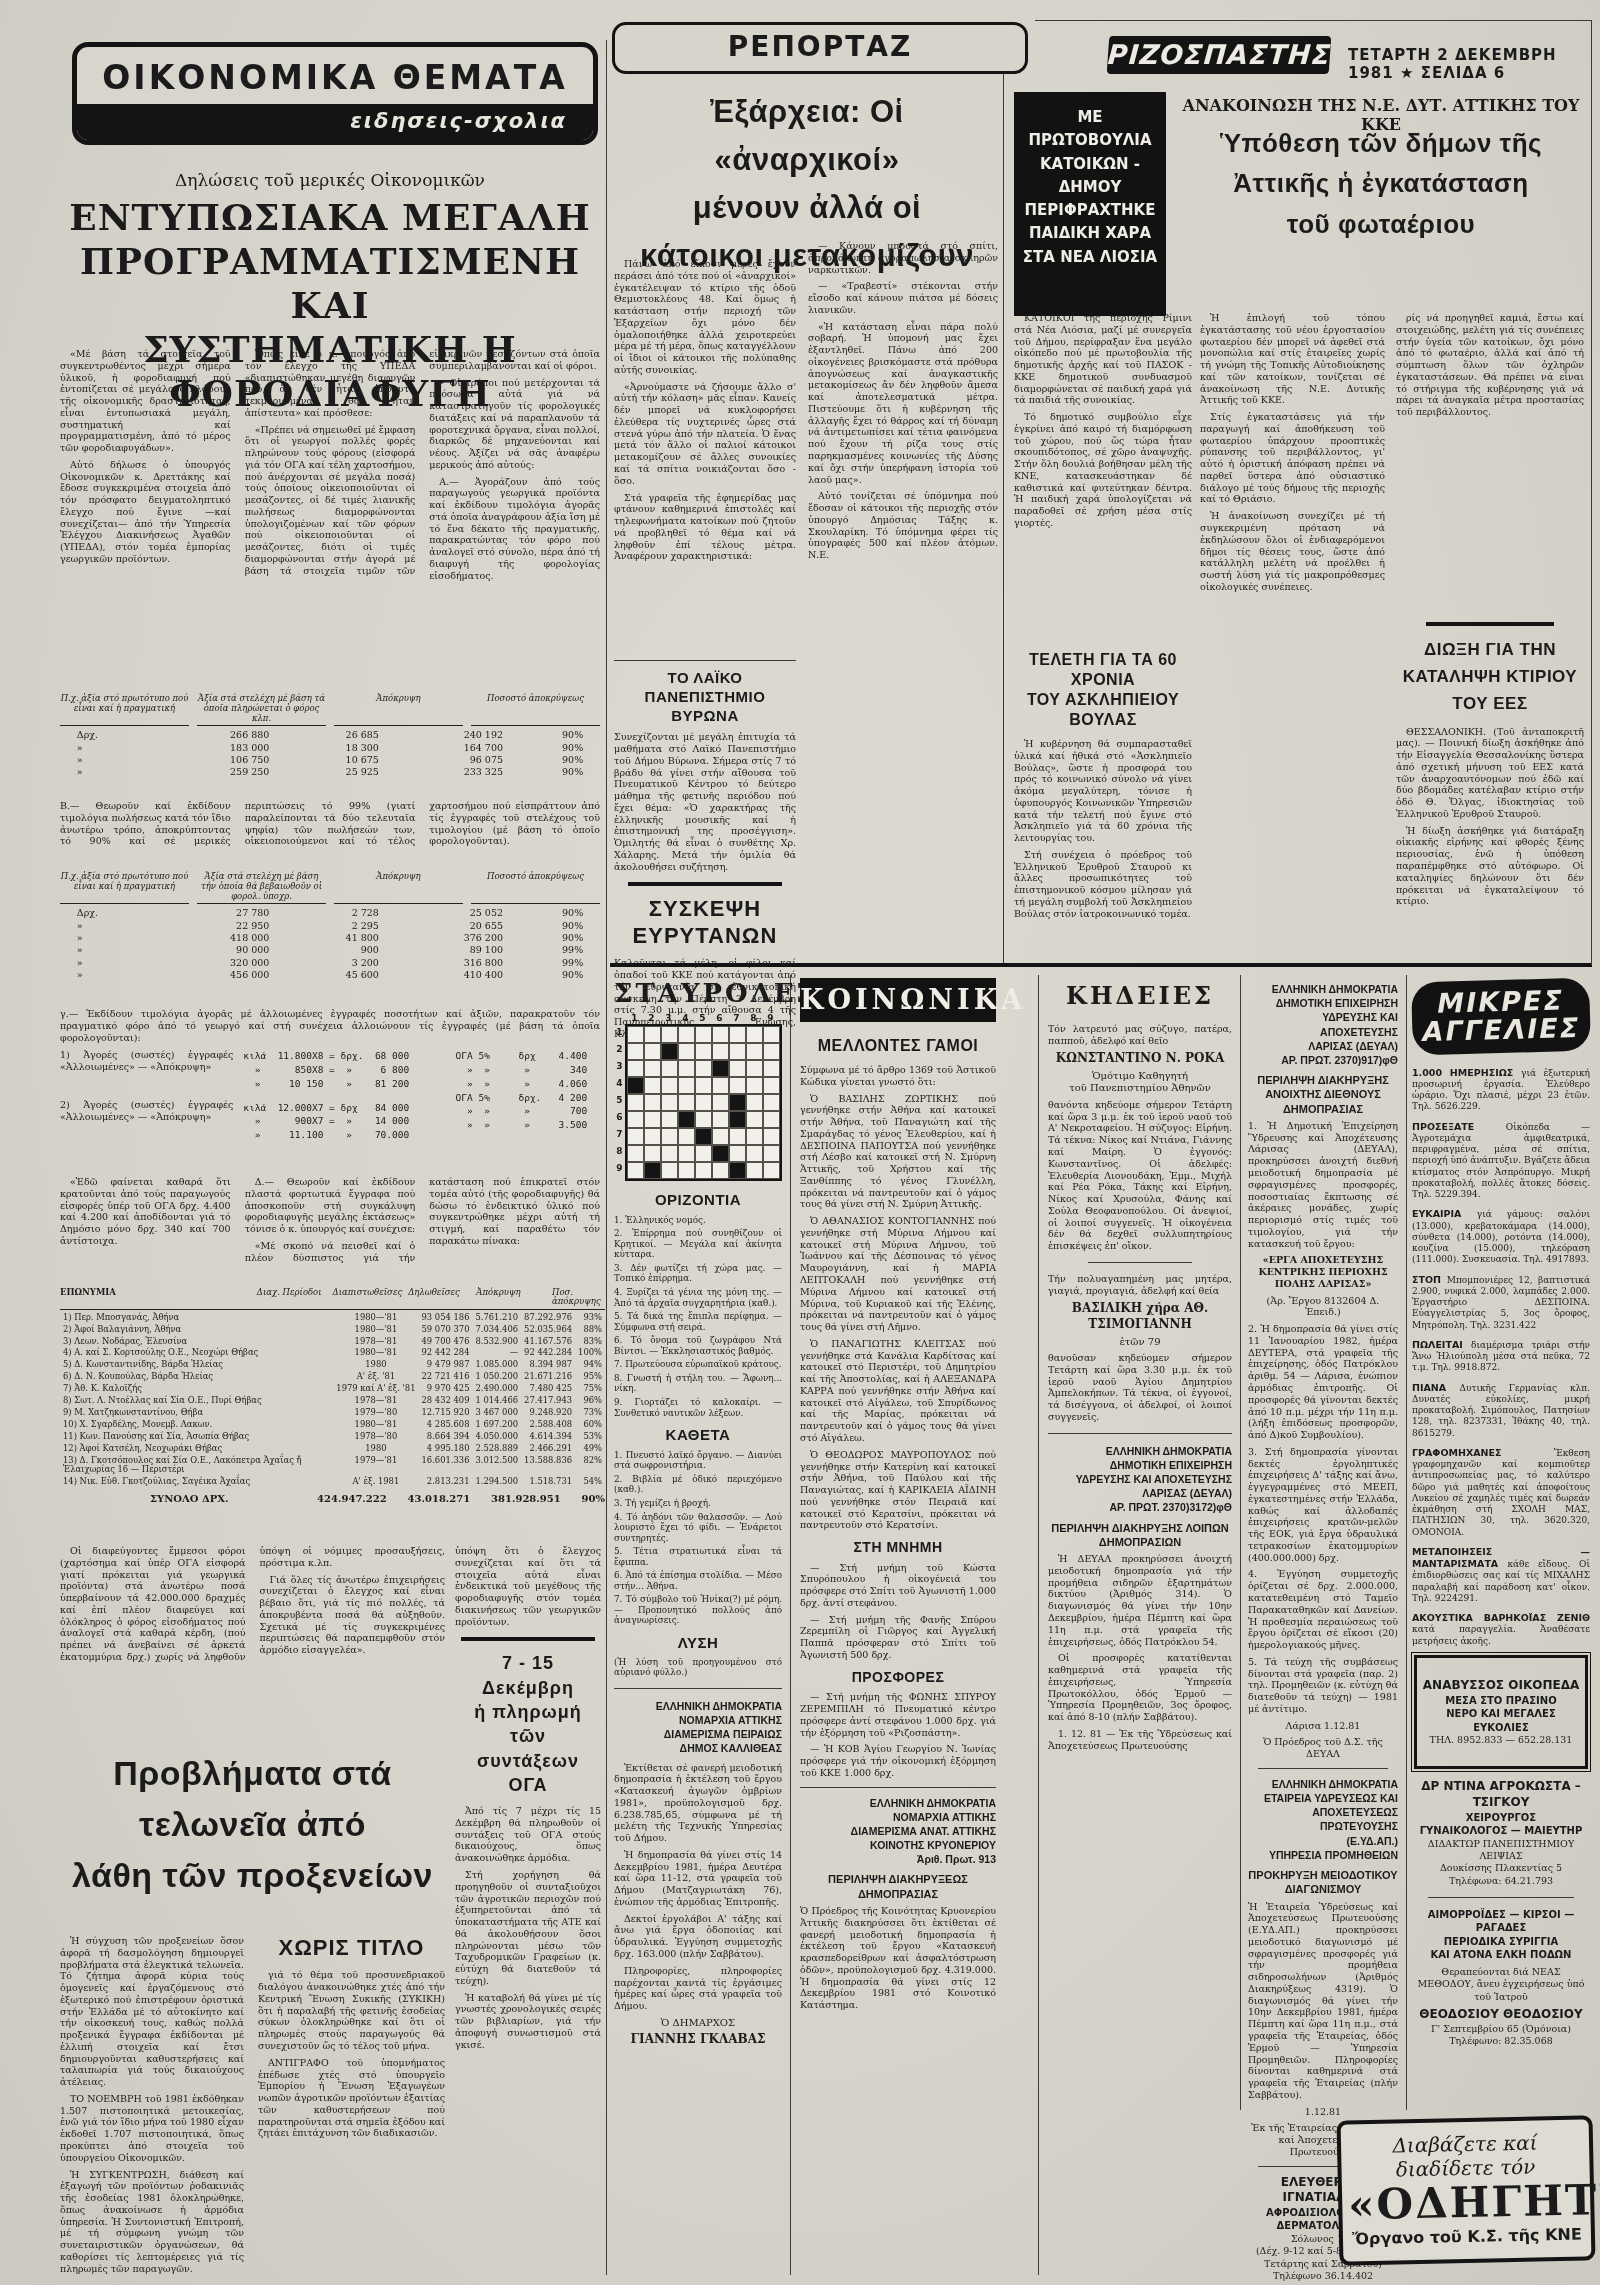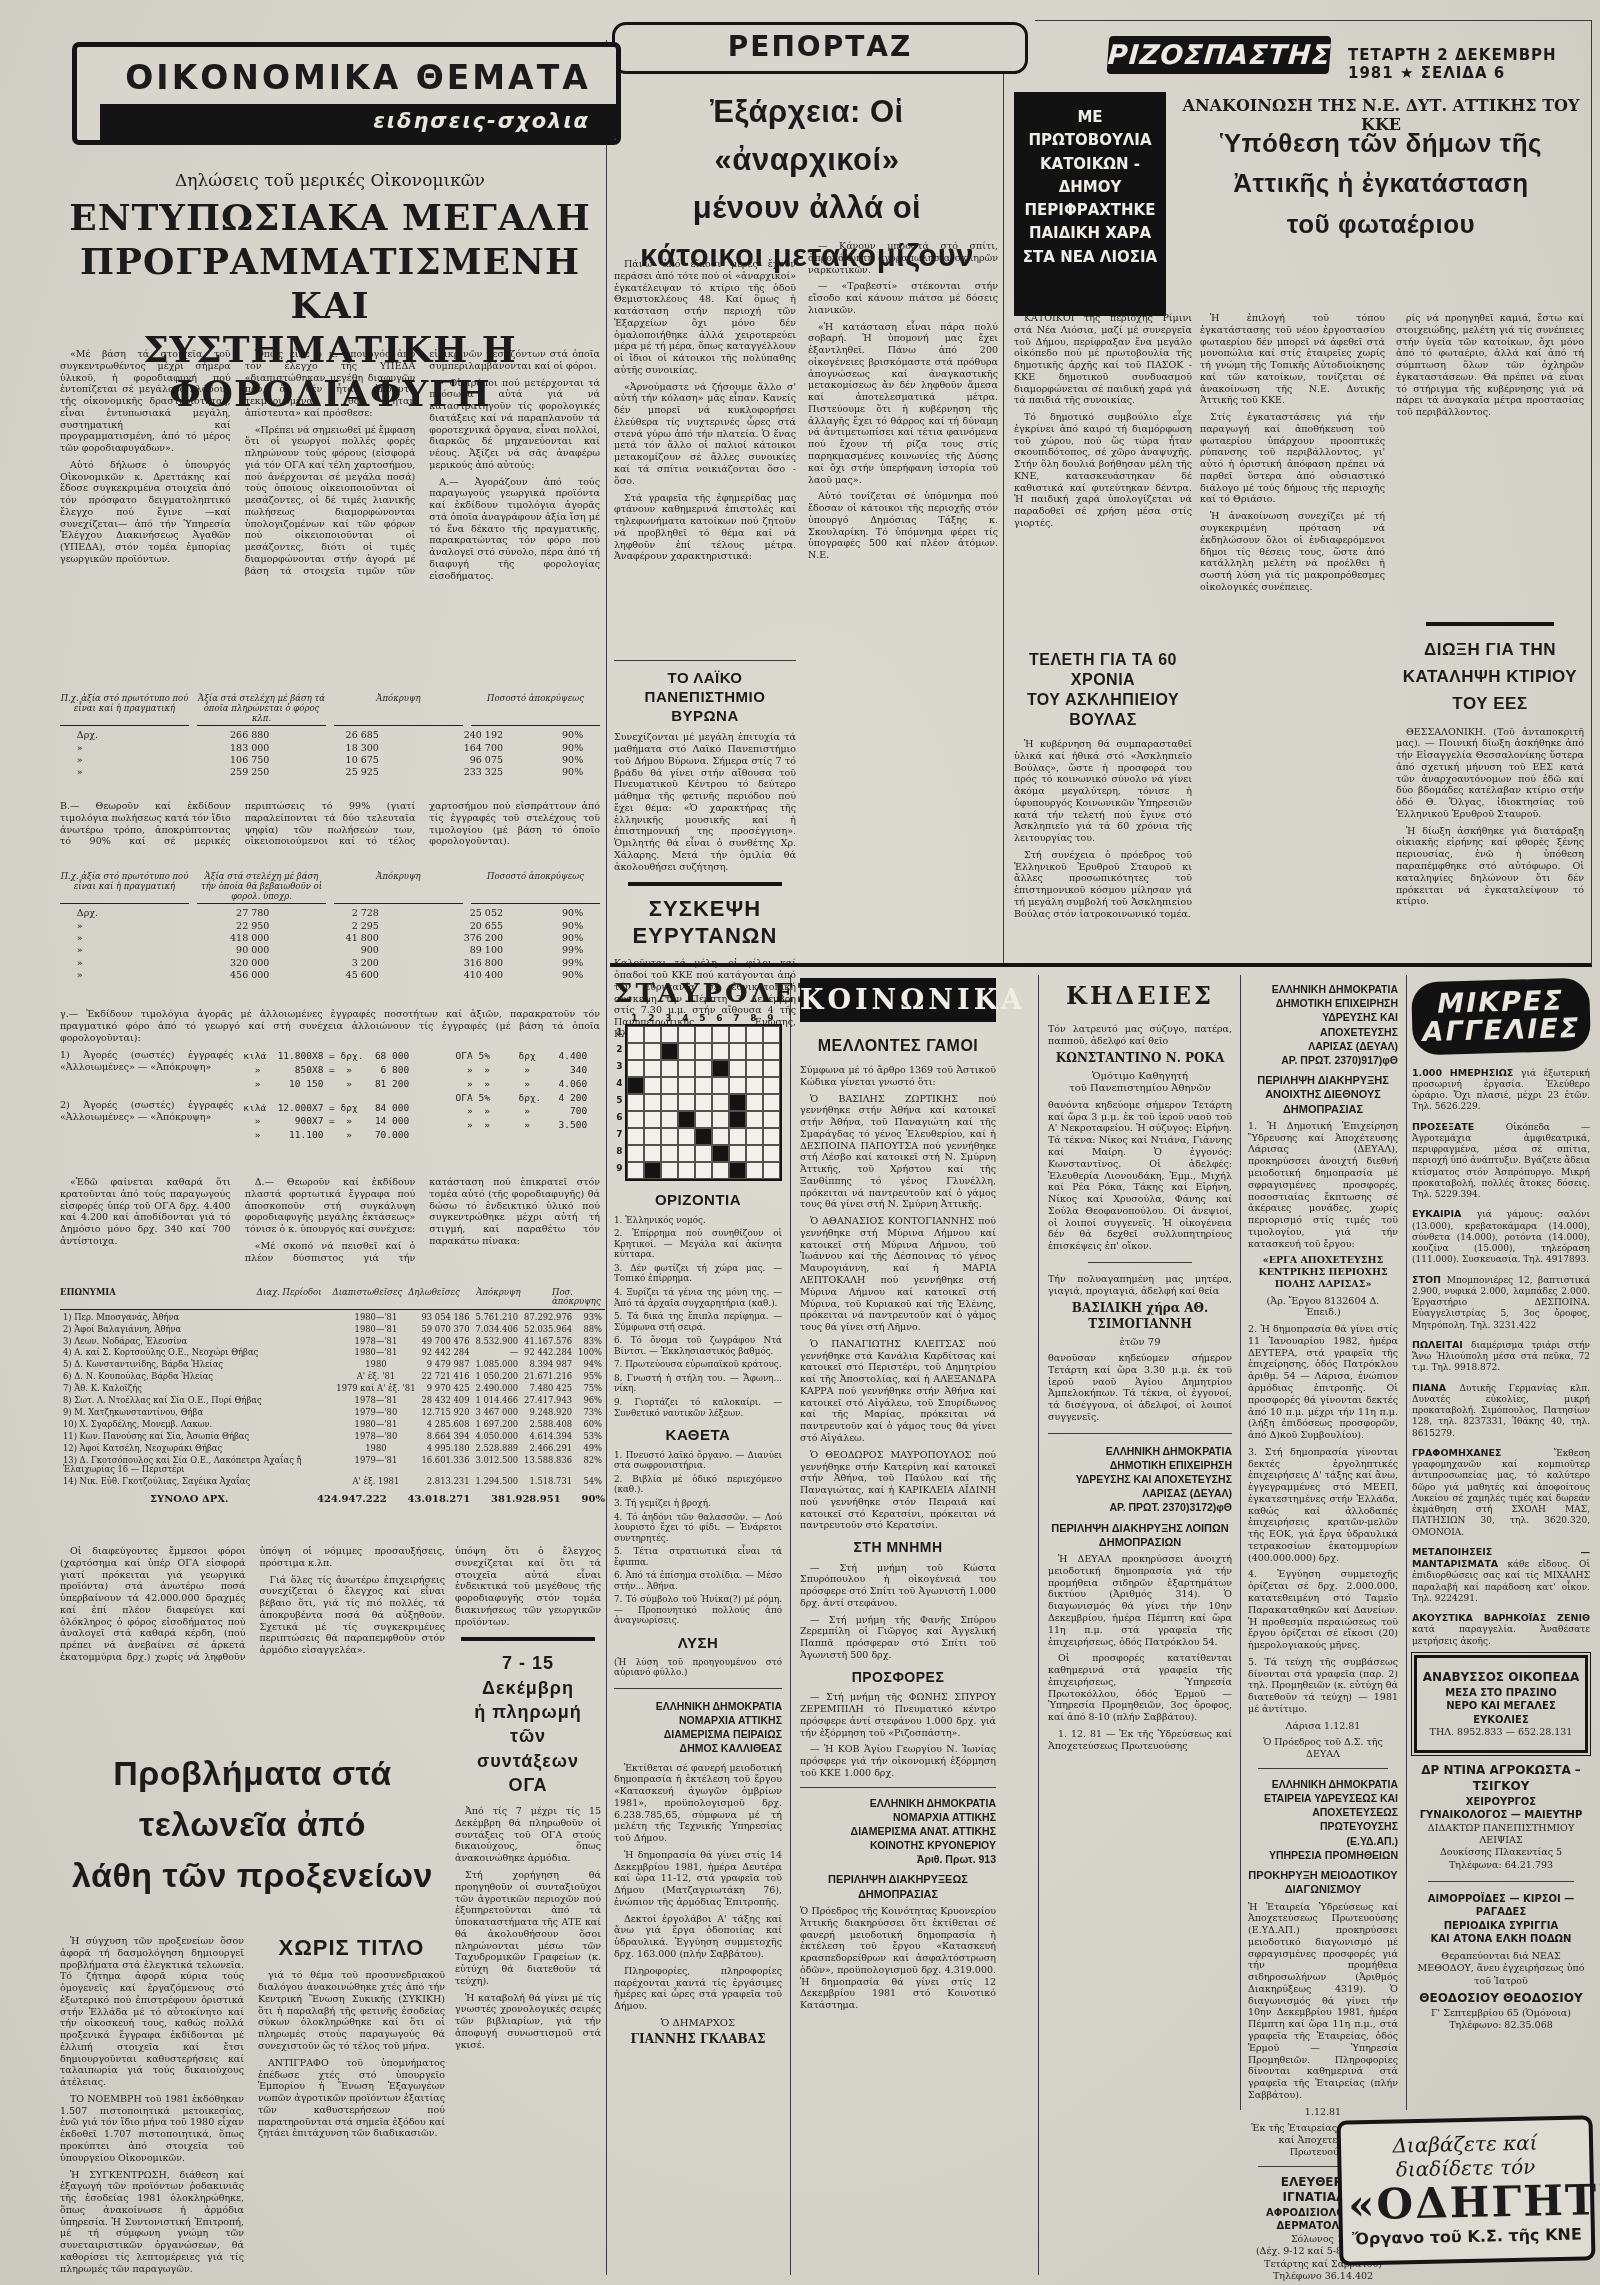--- a/index.html
+++ b/index.html
@@ -13,21 +13,21 @@
   .rule-thick{height:4px;background:#141414;}
   .bt{font:9.5px/1.24 "DejaVu Serif",serif;text-align:justify;}
   .bt p{margin:0 0 5px;text-indent:10px;}
   .bt p.noind{text-indent:0;}
   .cols3{column-count:3;column-gap:14px;}
   .cols2{column-count:2;column-gap:14px;}
   .sans{font-family:"Liberation Sans","DejaVu Sans",sans-serif;}
   .center{text-align:center;}
   .blackbox{background:#121212;color:#efede6;}
   
-  .mast{border:5px solid #141414;border-radius:7px;overflow:hidden;background:#d8d5cd;padding-left:23px;}
+  .mast{border:5px solid #141414;border-radius:16px;overflow:hidden;background:#d8d5cd;}
   .mast-title{font:800 33px/1.05 "DejaVu Sans",sans-serif;letter-spacing:3px;text-align:center;padding:14px 6px 8px;}
   .mast-strip{background:#141414;color:#e8e5dd;font:italic 700 21px/34px "DejaVu Sans",sans-serif;text-align:right;padding:0 26px 2px;letter-spacing:2px;}
   
   .kicker{font:17px/1.2 "DejaVu Serif",serif;text-align:center;}
   .bighead{font:700 36px/1.22 "DejaVu Serif",serif;text-align:center;letter-spacing:1px;}
   .headsans{font:700 31px/1.25 "Liberation Sans","DejaVu Sans",sans-serif;text-align:center;letter-spacing:.5px;}
   .subhead{font:700 15px/1.25 "Liberation Sans","DejaVu Sans",sans-serif;text-align:center;letter-spacing:.5px;}
   .subhead-big{font:700 22px/1.2 "Liberation Sans","DejaVu Sans",sans-serif;text-align:center;letter-spacing:1px;}
   
   .fin-head{display:flex;gap:8px;font:italic 8.5px/1.15 "DejaVu Serif",serif;text-align:center;margin-bottom:3px;}
@@ -57,21 +57,21 @@
   .kid-name{font:700 12px/1.3 "DejaVu Serif",serif;text-align:center;margin:3px 0;}
   .kid-small{font:10px/1.25 "DejaVu Serif",serif;text-align:center;}
   
   .badge{background:#121212;color:#e9e6de;border-radius:26px;text-align:center;
     font:italic 800 27px/1.05 "DejaVu Sans",sans-serif;letter-spacing:2px;padding:8px 4px;transform:rotate(-1.5deg);}
   .clf{font:9px/1.25 "DejaVu Serif",serif;text-align:justify;margin-bottom:8px;}
   .clf b{font-family:"DejaVu Sans",sans-serif;font-size:9.5px;}
   .adcard{text-align:center;font:9.5px/1.3 "DejaVu Serif",serif;}
   .adcard .t1{font:700 12px/1.3 "DejaVu Sans",sans-serif;}
   .adcard .t2{font:700 10px/1.35 "DejaVu Sans",sans-serif;}
-  .dbox{border:3px solid #141414;outline:1px solid #141414;outline-offset:2px;padding:12px 4px;}
+  .dbox{border:3px solid #141414;outline:1px solid #141414;outline-offset:2px;padding:20px 4px;}
   .odg{border:4px solid #141414;border-radius:10px;transform:rotate(-1.2deg);background:#dedbd3;text-align:center;padding:10px 6px;}
   .odg .l1{font:italic 20px/1.2 "DejaVu Serif",serif;}
   .odg .l2{font:800 42px/1.1 "DejaVu Serif",serif;letter-spacing:2px;}
   .odg .l3{font:700 16px/1.4 "DejaVu Sans",sans-serif;}
   .rlogo{background:#141414;color:#eceae2;font:italic 800 27px/38px "DejaVu Sans",sans-serif;letter-spacing:1px;text-align:center;border-radius:4px;transform:skewX(-4deg);}
   .dateline{font:700 15px/1.2 "DejaVu Sans",sans-serif;letter-spacing:1px;}
   .reportaz{border:3px solid #141414;border-radius:14px;text-align:center;font:800 28px/44px "DejaVu Sans",sans-serif;letter-spacing:2px;}
   .bb-lines{font:700 15px/1.55 "DejaVu Sans",sans-serif;text-align:center;padding-top:14px;}
   .calcmono{font:9.5px/1.45 "DejaVu Sans Mono",monospace;white-space:pre;}
 </style>

